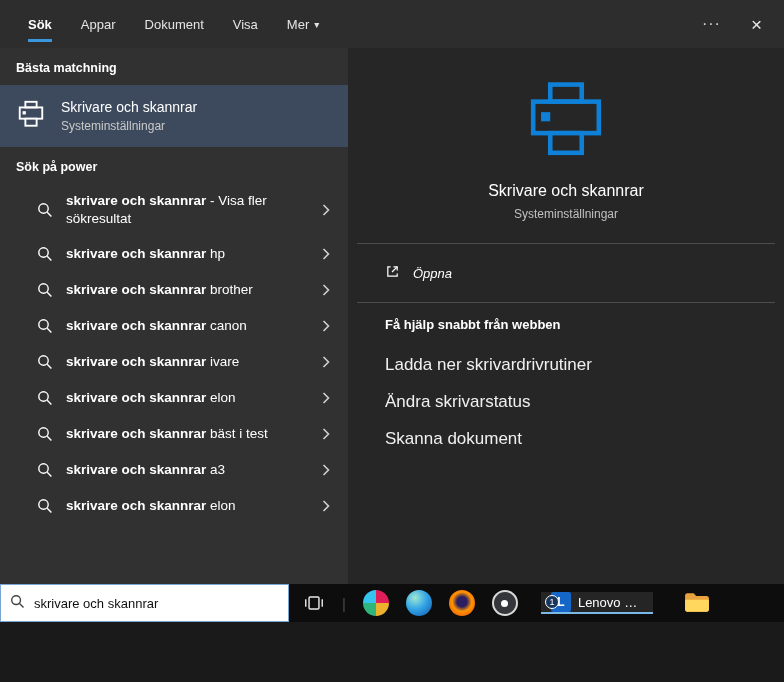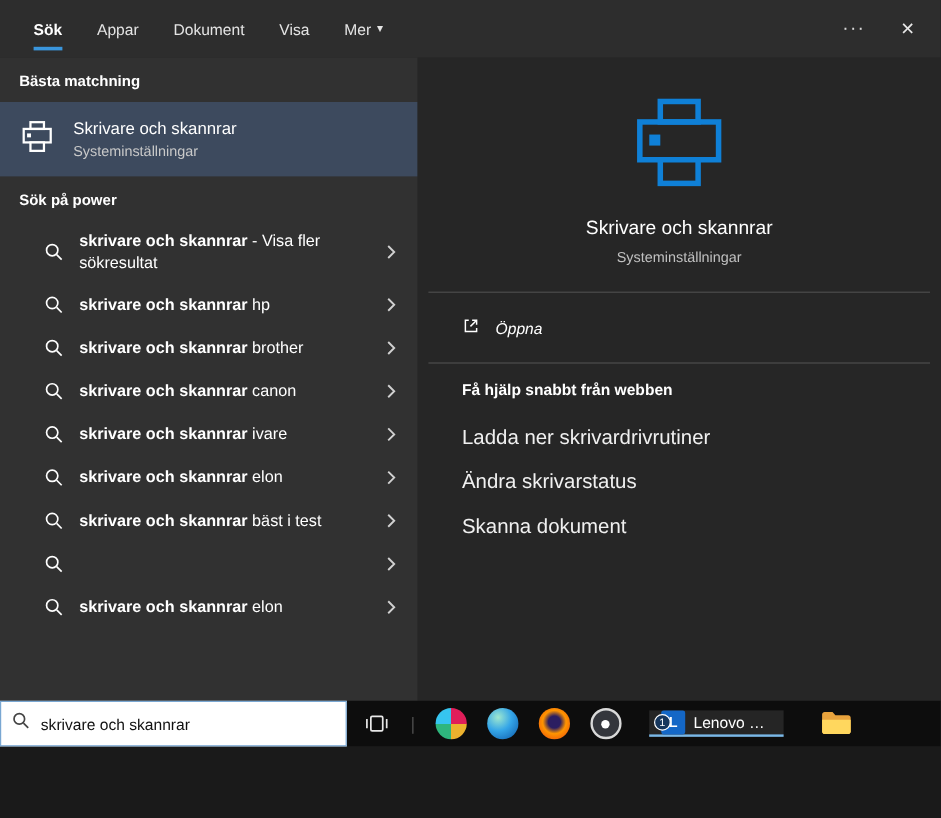--- a/index.html
+++ b/index.html
@@ -212,20 +212,21 @@
             </svg>
           </span>
       </div>
       <div class="sugg-row">
         <span class="mag">
             <svg viewBox="0 0 16 16" width="16" height="16">
               <circle cx="6.5" cy="6.5" r="4.7" stroke="#fff" stroke-width="1.4" fill="none"></circle>
               <line x1="10.2" y1="10.2" x2="14.4" y2="14.4" stroke="#fff" stroke-width="1.4"></line>
             </svg>
           </span>
+        <span class="sugg-text"><b>skrivare och skannrar</b><span> a3</span></span>
         <span class="chev">
             <svg viewBox="0 0 8 12" width="8" height="12">
               <path d="M1.5 1l5 5-5 5" stroke="#d0d0d0" stroke-width="1.6" fill="none"></path>
             </svg>
           </span>
       </div>
       <div class="sugg-row">
         <span class="mag">
             <svg viewBox="0 0 16 16" width="16" height="16">
               <circle cx="6.5" cy="6.5" r="4.7" stroke="#fff" stroke-width="1.4" fill="none"></circle>

